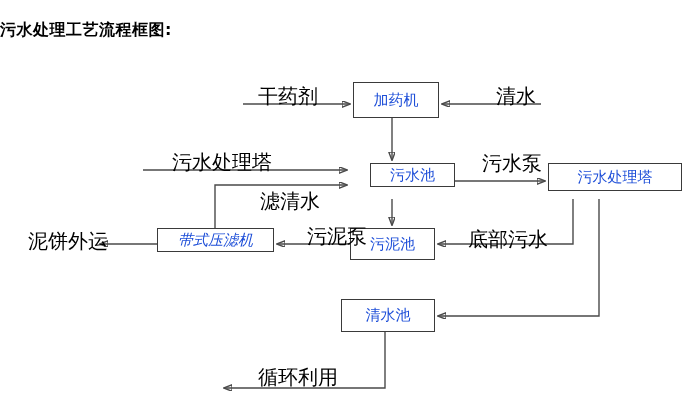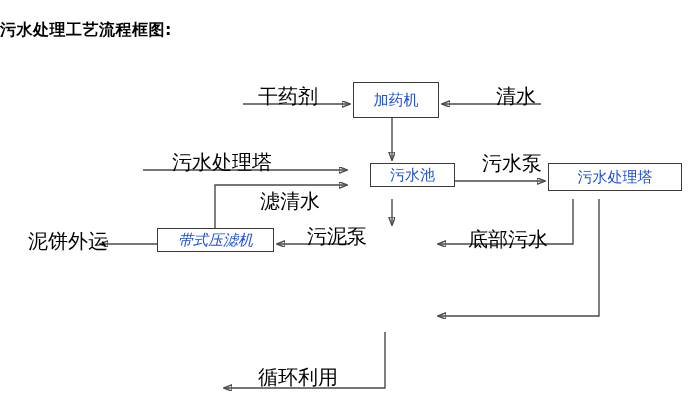--- a/index.html
+++ b/index.html
@@ -110,21 +110,27 @@
   </div>
 
   <div class="node" style="left:548px; top:163px; width:134px; height:28px;">
     <span>污水处理塔</span>
   </div>
 
   <div class="node" style="left:157px; top:228px; width:117px; height:24px;font-style:italic;">
     <span>带式压滤机</span>
   </div>
 
+  <div class="node" style="left:350px; top:228px; width:85px; height:32px;">
+    <span>污泥池</span>
+  </div>
 
+  <div class="node" style="left:341px; top:299px; width:94px; height:33px;">
+    <span>清水池</span>
+  </div>
 
   <div class="edge-label" style="left:258px; top:83px;">干药剂</div>
 
   <div class="edge-label" style="left:496px; top:83px;">清水</div>
 
   <div class="edge-label" style="left:172px; top:149px;">污水处理塔</div>
 
   <div class="edge-label" style="left:260px; top:188px;">滤清水</div>
 
   <div class="edge-label" style="left:482px; top:150px;">污水泵</div>

